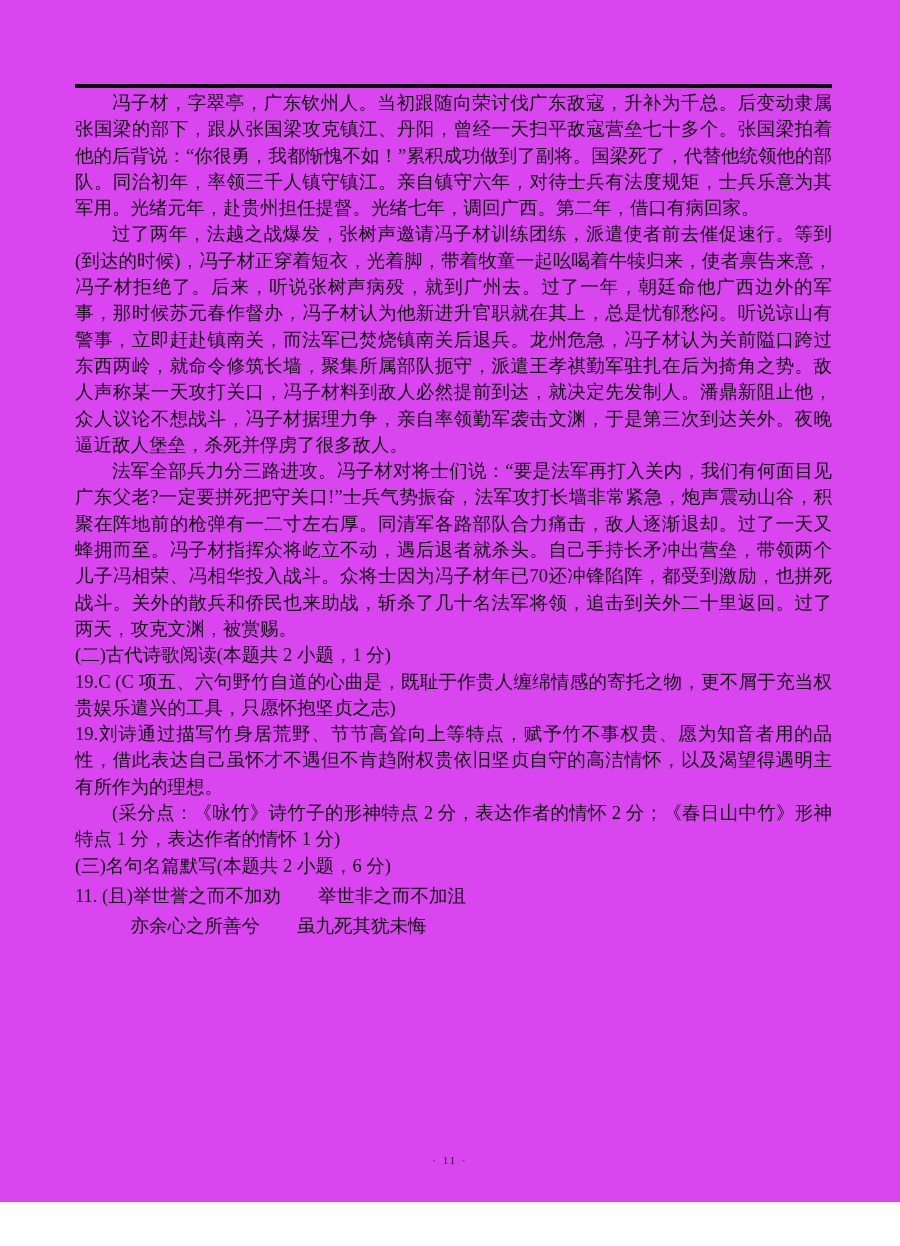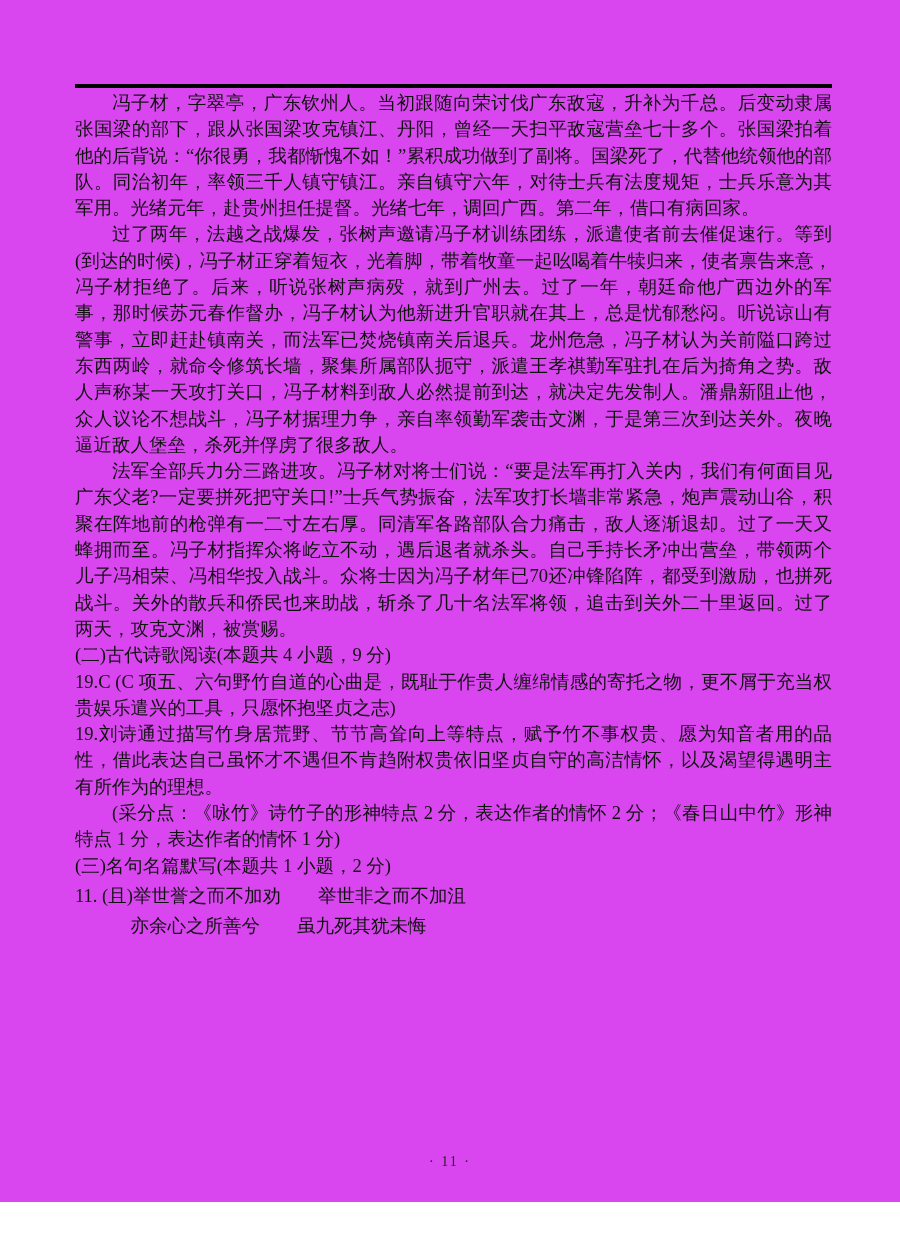--- a/index.html
+++ b/index.html
@@ -47,50 +47,50 @@
   }
   .para.gap-top {
     margin-top: 4px;
   }
   .footer {
     position: absolute;
     top: 1154px;
     left: 0;
     width: 100%;
     text-align: center;
-    font-size: 14px;
+    font-size: 11px;
     color: #222222;
     letter-spacing: 2px;
   }
 </style>
 </head>
 <body>
 
 <div class="page">
 
   <div class="top-rule"></div>
 
   <main class="content">
     <p class="para indent">冯子材，字翠亭，广东钦州人。当初跟随向荣讨伐广东敌寇，升补为千总。后变动隶属张国梁的部下，跟从张国梁攻克镇江、丹阳，曾经一天扫平敌寇营垒七十多个。张国梁拍着他的后背说：“你很勇，我都惭愧不如！”累积成功做到了副将。国梁死了，代替他统领他的部队。同治初年，率领三千人镇守镇江。亲自镇守六年，对待士兵有法度规矩，士兵乐意为其军用。光绪元年，赴贵州担任提督。光绪七年，调回广西。第二年，借口有病回家。</p>
 
     <p class="para indent">过了两年，法越之战爆发，张树声邀请冯子材训练团练，派遣使者前去催促速行。等到(到达的时候)，冯子材正穿着短衣，光着脚，带着牧童一起吆喝着牛犊归来，使者禀告来意，冯子材拒绝了。后来，听说张树声病殁，就到广州去。过了一年，朝廷命他广西边外的军事，那时候苏元春作督办，冯子材认为他新进升官职就在其上，总是忧郁愁闷。听说谅山有警事，立即赶赴镇南关，而法军已焚烧镇南关后退兵。龙州危急，冯子材认为关前隘口跨过东西两岭，就命令修筑长墙，聚集所属部队扼守，派遣王孝祺勤军驻扎在后为掎角之势。敌人声称某一天攻打关口，冯子材料到敌人必然提前到达，就决定先发制人。潘鼎新阻止他，众人议论不想战斗，冯子材据理力争，亲自率领勤军袭击文渊，于是第三次到达关外。夜晚逼近敌人堡垒，杀死并俘虏了很多敌人。</p>
 
     <p class="para indent">法军全部兵力分三路进攻。冯子材对将士们说：“要是法军再打入关内，我们有何面目见广东父老?一定要拼死把守关口!”士兵气势振奋，法军攻打长墙非常紧急，炮声震动山谷，积聚在阵地前的枪弹有一二寸左右厚。同清军各路部队合力痛击，敌人逐渐退却。过了一天又蜂拥而至。冯子材指挥众将屹立不动，遇后退者就杀头。自己手持长矛冲出营垒，带领两个儿子冯相荣、冯相华投入战斗。众将士因为冯子材年已70还冲锋陷阵，都受到激励，也拼死战斗。关外的散兵和侨民也来助战，斩杀了几十名法军将领，追击到关外二十里返回。过了两天，攻克文渊，被赏赐。</p>
 
 
-    <p class="para">(二)古代诗歌阅读(本题共 4 小题，9 分)</p>
+    <p class="para">(二)古代诗歌阅读(本题共 2 小题，1 分)</p>
 
     <p class="para">19.C (C 项五、六句野竹自道的心曲是，既耻于作贵人缠绵情感的寄托之物，更不屑于充当权贵娱乐遣兴的工具，只愿怀抱坚贞之志)</p>
 
     <p class="para">19.刘诗通过描写竹身居荒野、节节高耸向上等特点，赋予竹不事权贵、愿为知音者用的品性，借此表达自己虽怀才不遇但不肯趋附权贵依旧坚贞自守的高洁情怀，以及渴望得遇明主有所作为的理想。</p>
 
 
     <p class="para indent">(采分点：《咏竹》诗竹子的形神特点 2 分，表达作者的情怀 2 分；《春日山中竹》形神特点 1 分，表达作者的情怀 1 分)</p>
 
-    <p class="para">(三)名句名篇默写(本题共 1 小题，2 分)</p>
+    <p class="para">(三)名句名篇默写(本题共 2 小题，6 分)</p>
 
     <p class="para gap-top">11. (且)举世誉之而不加劝　　举世非之而不加沮</p>
 
     <p class="para indent-3 gap-top">亦余心之所善兮　　虽九死其犹未悔</p>
   </main>
 
   <div class="footer">· 11 ·</div>
 
 </div>
 

